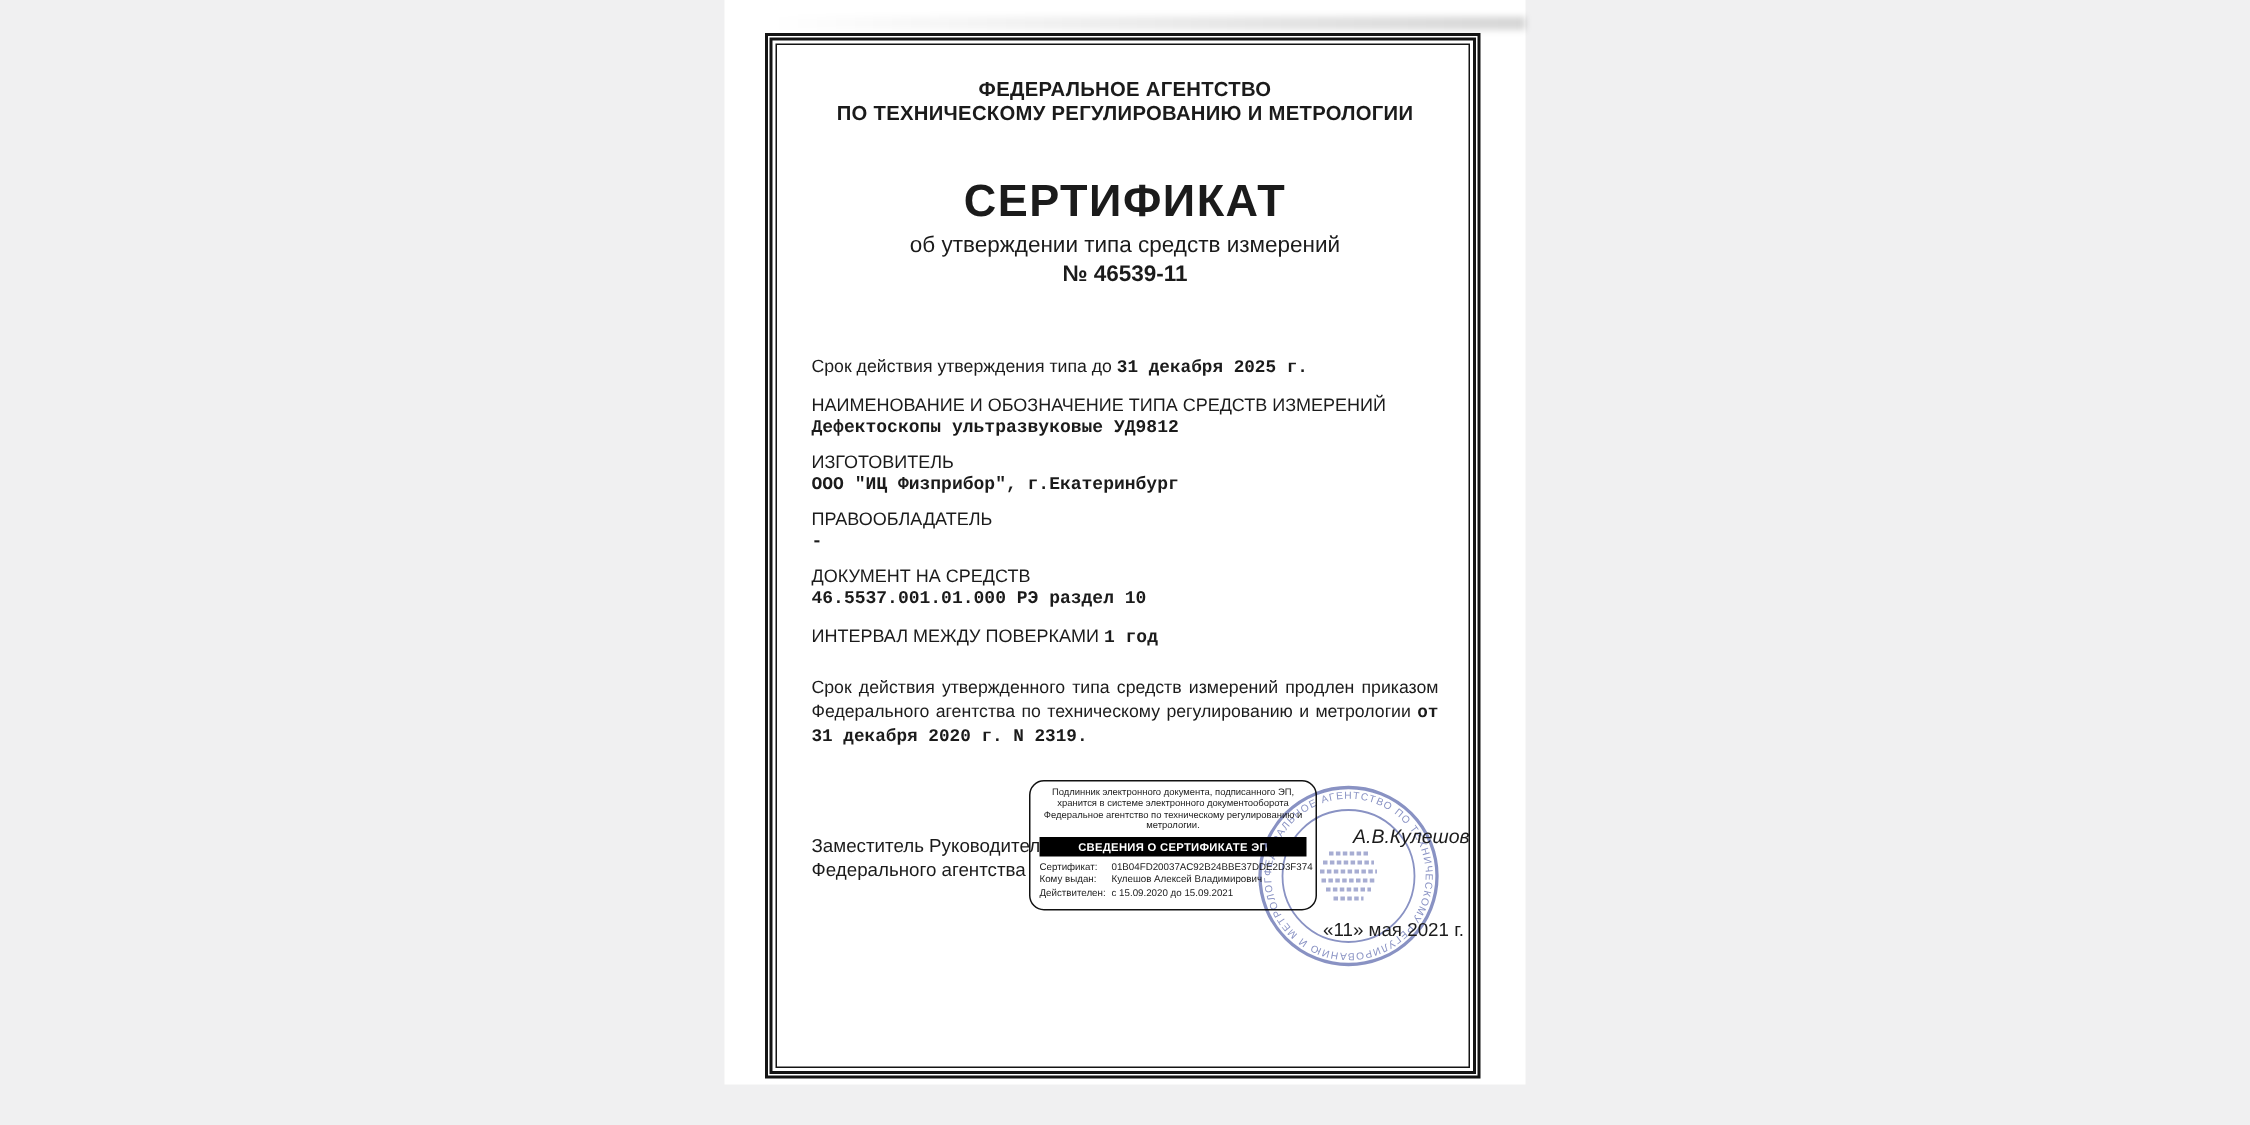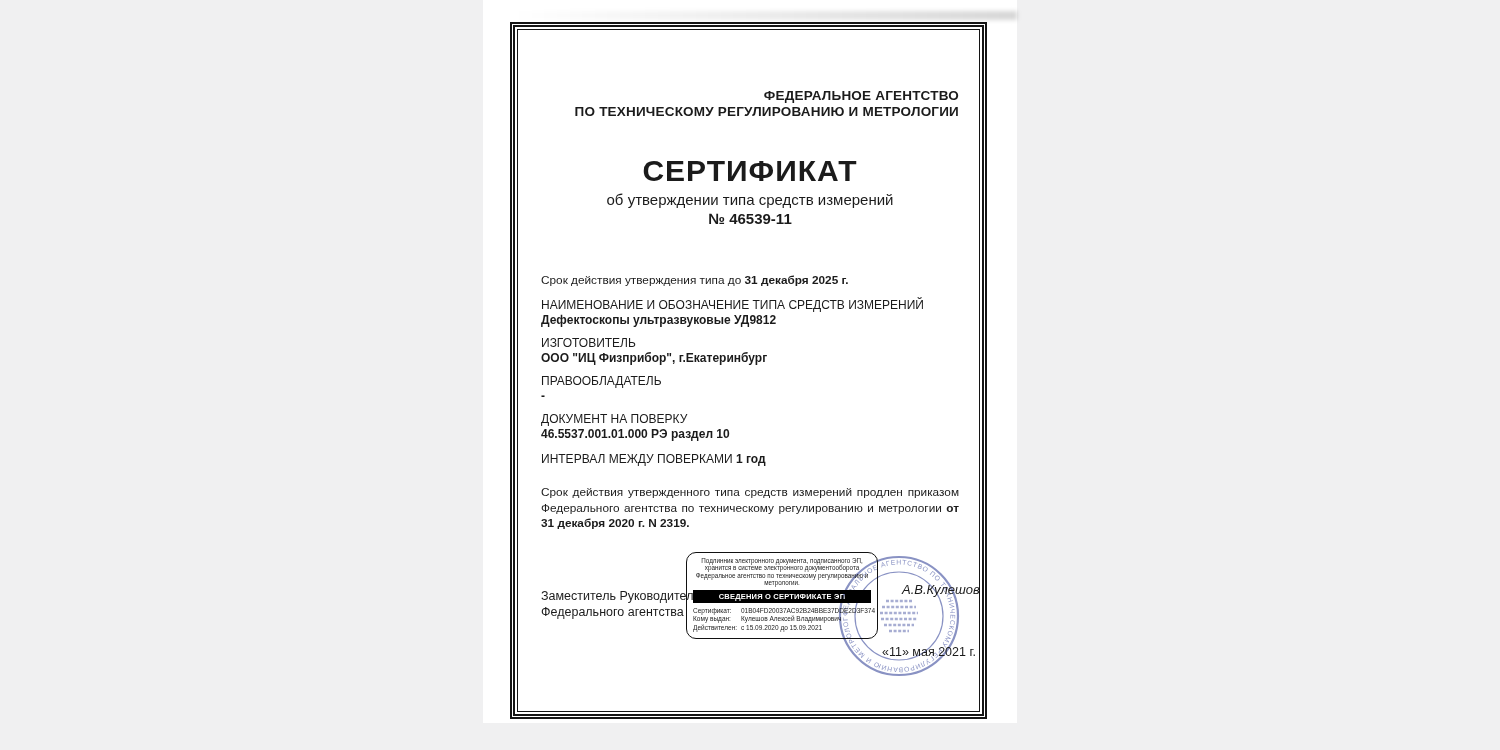--- a/index.html
+++ b/index.html
@@ -23,25 +23,25 @@
     position:absolute;left:27px;right:30px;top:22px;bottom:4px;
     border:2px solid #141414;padding:1px;box-sizing:border-box;
   }
   .frame2{border:2px solid #141414;padding:2px;height:100%;box-sizing:border-box;}
   .frame3{border:1.5px solid #141414;height:100%;box-sizing:border-box;}
   .content{
     height:100%;box-sizing:border-box;
     padding:22px 20px 0 23px;
     font-size:12px;
   }
-  .agency{font-weight:bold;font-size:13.5px;line-height:16px;text-align:right;letter-spacing:.2px;margin-top:36px;}
+  .agency{font-weight:bold;font-size:13.5px;line-height:16px;text-align:center;letter-spacing:.2px;}
   .doc-title{margin-top:34px;text-align:center;font-size:30px;font-weight:bold;letter-spacing:1px;}
   .doc-subtitle{text-align:center;font-size:15px;margin-top:3px;}
   .doc-number{text-align:center;font-size:15px;font-weight:bold;margin-top:2px;}
-  .b{font-weight:bold;}
+  .b{font-weight:bold;font-family:Liberation Mono, monospace;}
   .validity{margin-top:46px;font-size:11.8px;}
   .field{margin-top:9px;}
   .field.first{margin-top:11px;}
   .field div{line-height:14.5px;font-size:12px;}
   .interval{margin-top:11px;}
   .ext{margin:19px 0 0 0;text-align:justify;line-height:15.5px;font-size:11.8px;}
   .sig{position:relative;margin-top:18px;height:130px;}
   .sig-pos{position:absolute;left:0;top:38px;font-size:12.5px;line-height:16.5px;}
   .esign-box{
     position:absolute;left:145px;top:2px;width:192px;box-sizing:border-box;
@@ -93,21 +93,21 @@
             </div>
             <div class="field">
               <div>ИЗГОТОВИТЕЛЬ</div>
               <div class="b">ООО "ИЦ Физприбор", г.Екатеринбург</div>
             </div>
             <div class="field">
               <div>ПРАВООБЛАДАТЕЛЬ</div>
               <div class="b">-</div>
             </div>
             <div class="field">
-              <div>ДОКУМЕНТ НА ПОВЕРКУ</div>
+              <div>ДОКУМЕНТ НА СРЕДСТВ</div>
               <div class="b">46.5537.001.01.000 РЭ раздел 10</div>
             </div>
 
             <div class="field interval">
               <span>ИНТЕРВАЛ МЕЖДУ ПОВЕРКАМИ</span>
               <span class="b">1 год</span>
             </div>
 
             <p class="ext">
               <span>Срок действия утвержденного типа средств измерений продлен приказом Федерального агентства по техническому регулированию и метрологии</span>

